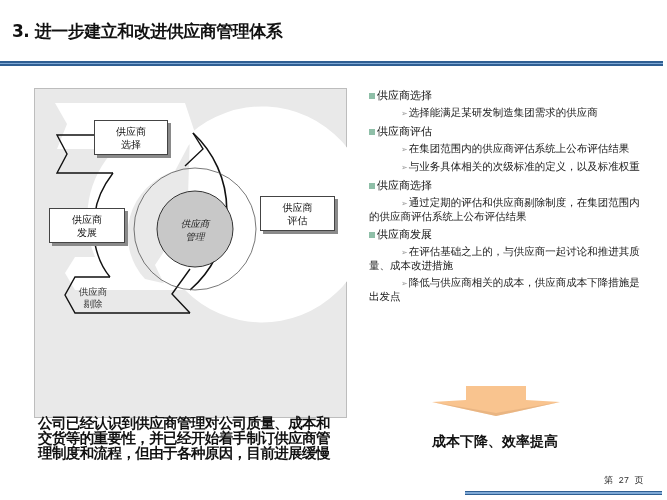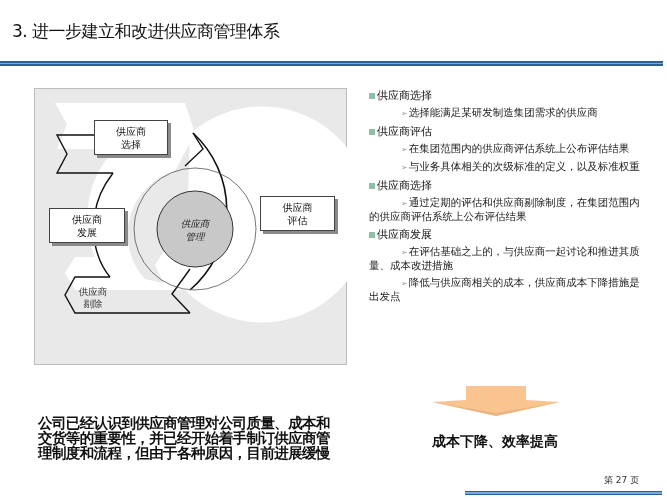--- a/index.html
+++ b/index.html
@@ -1,29 +1,29 @@
 <!DOCTYPE html>
 <html><head>
   <meta charset="utf-8">
   <style>
     * { margin: 0; padding: 0; box-sizing: border-box; }
     body {
       width: 667px; height: 500px; background: #ffffff; position: relative; overflow: hidden;
       font-family: "DejaVu Sans", "Liberation Sans", sans-serif; color: #111;
     }
     .title {
-      position: absolute; left: 12px; top: 20px; font-size: 17px; font-weight: normal; color: #111;
+      position: absolute; left: 12px; top: 20px; font-size: 17px; font-weight: bold; color: #111;
       letter-spacing: -0.5px;
     }
     .header-rule {
       position: absolute; left: 0; top: 61px; width: 663px; height: 5px;
       border-top: 2px solid #2f5f93; border-bottom: 2px solid #2f5f93; background: #7fa9d6;
     }
     .diagram-panel {
-      position: absolute; left: 34px; top: 88px; width: 313px; height: 277px;
+      position: absolute; left: 34px; top: 88px; width: 313px; height: 330px;
       background: #e9e9e9; border: 1px solid #bdbdbd;
     }
     .diagram-panel svg { position: absolute; left: 0; top: 0; }
     .dbox {
       position: absolute; background: #fff; border: 1px solid #444;
       box-shadow: 3px 3px 0 #8a8a8a; font-size: 10px; text-align: center; line-height: 13px;
       display: flex; flex-direction: column; justify-content: center; align-items: center;
       color: #111;
     }
     .center-label {
@@ -46,21 +46,21 @@
     }
     .sub-item .arrow { color: #9a9a9a; font-size: 8px; margin-right: 1px; }
     .bottom-left {
       position: absolute; left: 38px; top: 390px; width: 300px; font-size: 14.5px; font-weight: bold;
       line-height: 15px; color: #111; letter-spacing: -0.6px; margin-top: 26px;
     }
     .down-arrow { position: absolute; left: 432px; top: 386px; }
     .result-text {
       position: absolute; left: 432px; top: 433px; font-size: 14px; font-weight: bold; color: #111;
     }
-    .page-num { position: absolute; left: 604px; top: 474px; font-size: 9px; color: #333; }
+    .page-num { position: absolute; left: 604px; top: 474px; font-size: 9px; color: #333; font-family: Liberation Mono, monospace; }
     .footer-rule {
       position: absolute; left: 465px; top: 491px; width: 197px; height: 4px;
       border-top: 1px solid #2f5f93; border-bottom: 1px solid #2f5f93; background: #7fa9d6;
     }
   </style>
 </head>
 <body>
 
 <div class="title">3. 进一步建立和改进供应商管理体系</div>
 <div class="header-rule"></div>

